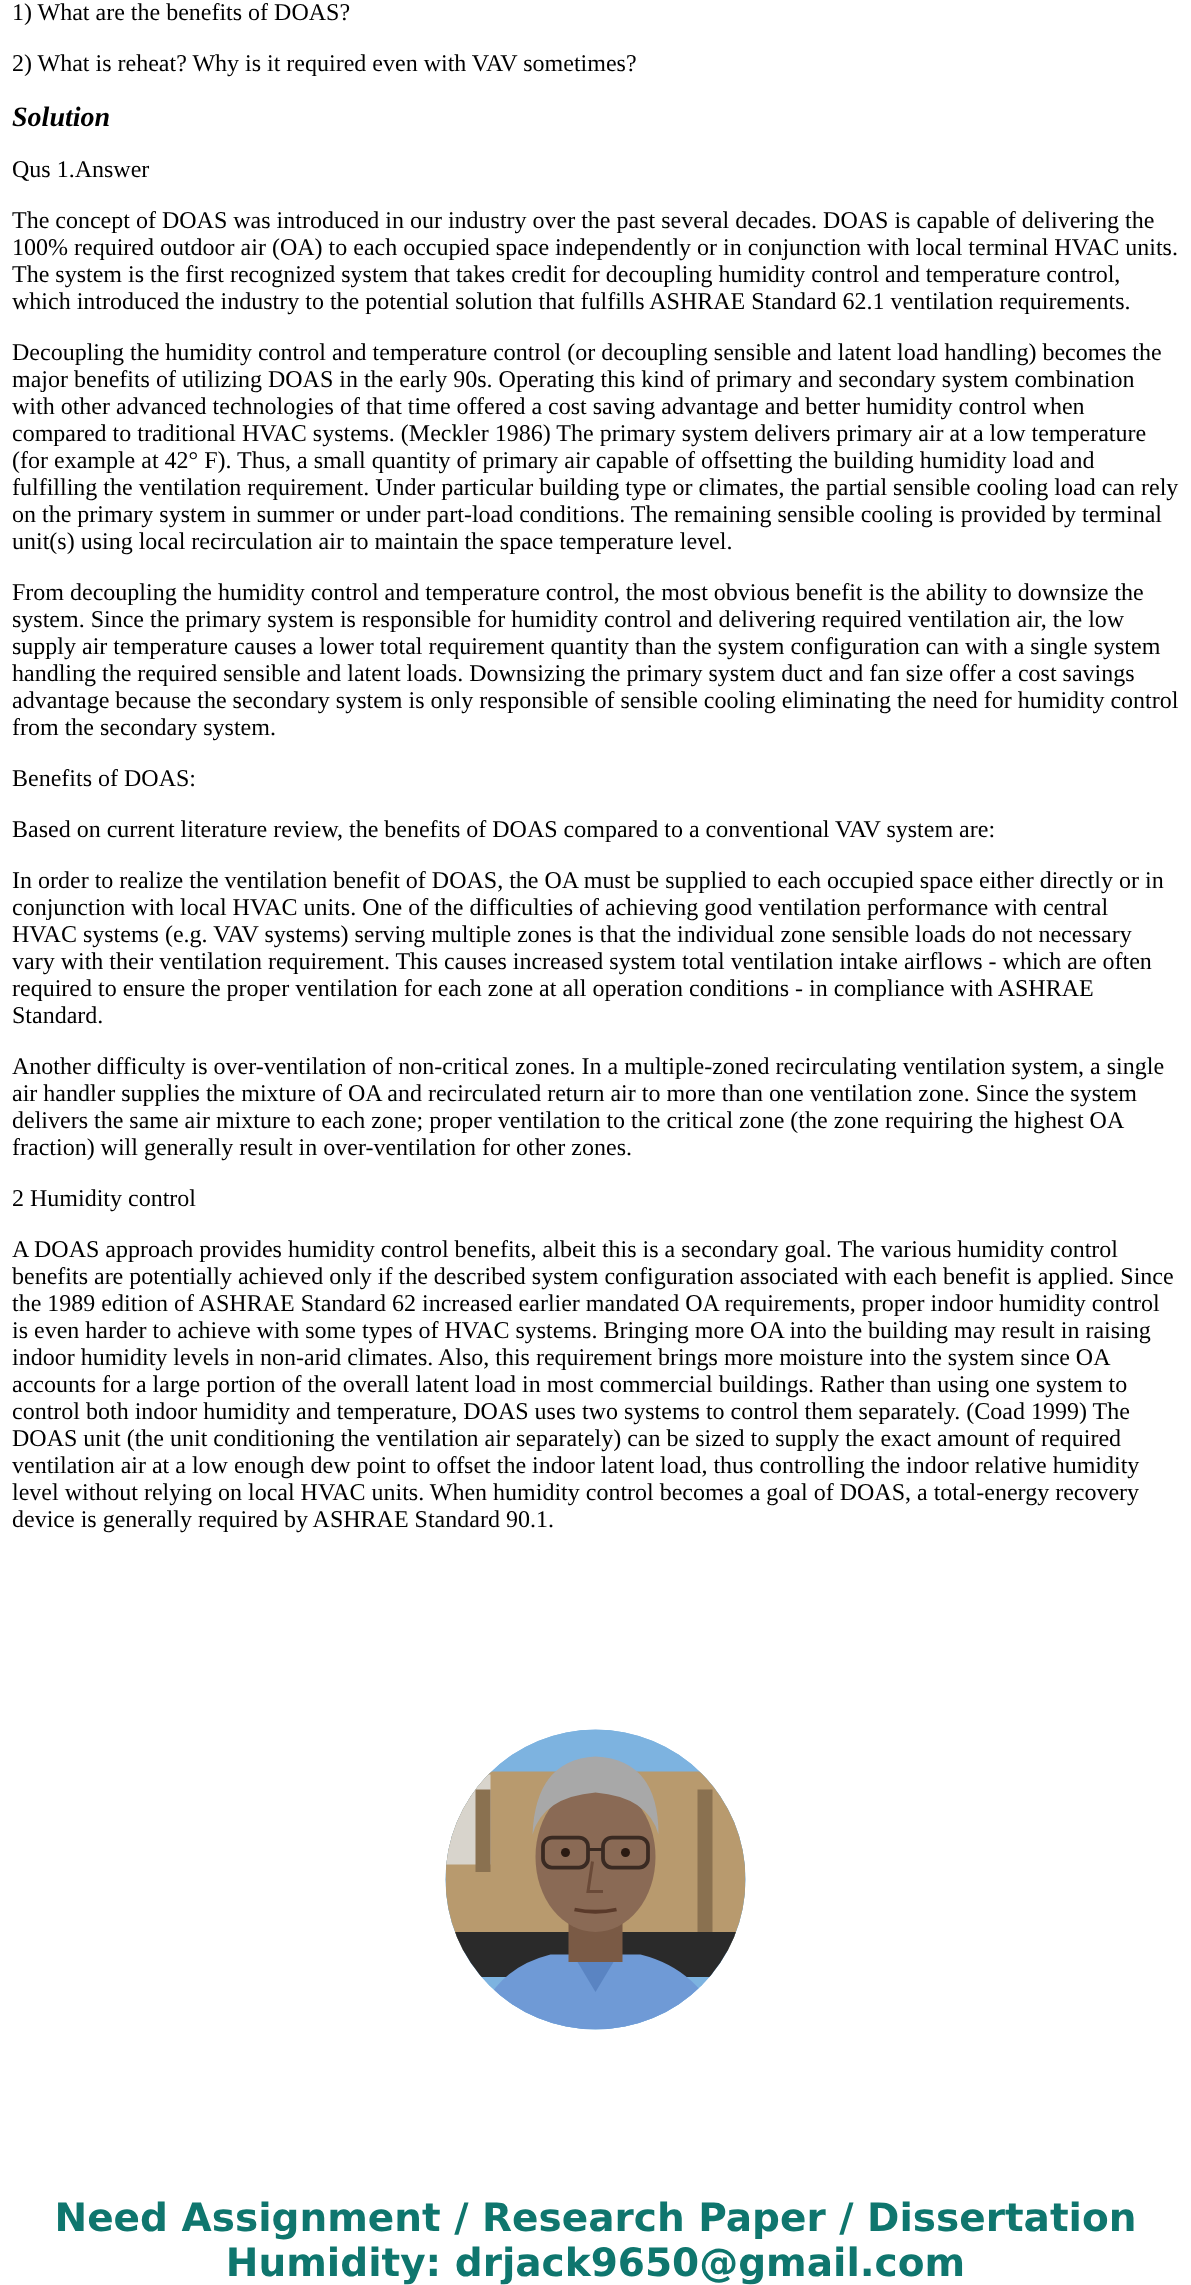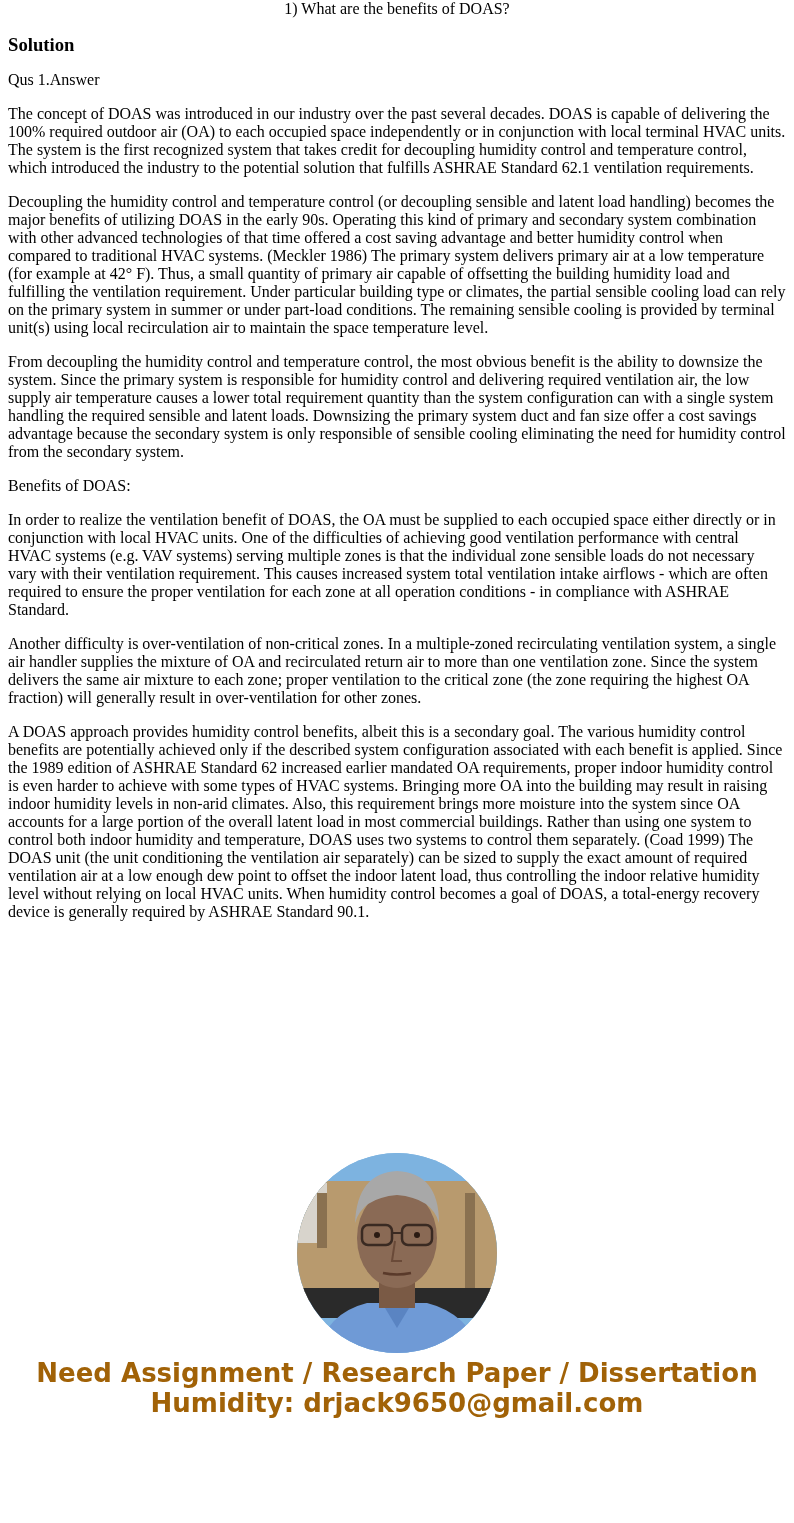--- a/index.html
+++ b/index.html
@@ -8,74 +8,77 @@
     height: 1523px;
     overflow: hidden;
     position: relative;
     font-family: "Liberation Serif", serif;
     color: #000000;
     font-size: 16px;
     line-height: 18px;
   }
   .content { padding: 0 8px; }
   p { margin: 0 0 16px 0; }
-  p.q { margin: 0 0 16px 0; text-align: center; }
+  p.q { margin: 0 0 16px 0; }
   .first { margin-top: 8px; }
   h3 {
     font-size: 18.7px;
     font-weight: bold;
     margin: 0 0 16px 0;
     line-height: 21px;
   }
-  .h-solution { margin-top: 11px; }
+  .h-solution { margin-top: 11px; font-style: italic; }
   b { font-weight: normal; }
   .avatar-wrap {
     position: absolute;
     left: 297px;
     top: 1153px;
     width: 200px;
     height: 200px;
     border-radius: 50%;
     overflow: hidden;
     background: #7db3e0;
   }
   .promo {
     position: absolute;
     left: 0;
-    top: 1358px;
+    top: 1464px;
     width: 794px;
     text-align: center;
     font-family: "DejaVu Sans", sans-serif;
     font-weight: bold;
     font-size: 26px;
     line-height: 30px;
-    color: #a16207;
+    color: #0f766e;
   }
 </style>
 </head>
 <body>
 
 <div class="content">
   <p class="q first">1) What are the benefits of DOAS?</p>
+  <p class="q">2) What is reheat? Why is it required even with VAV sometimes?</p>
 
   <h3 class="h-solution">Solution</h3>
 
   <p><b>Qus 1.Answer</b></p>
 
   <p>The concept of DOAS was introduced in our industry over the past several decades. DOAS is capable of delivering the 100% required outdoor air (OA) to each occupied space independently or in conjunction with local terminal HVAC units. The system is the first recognized system that takes credit for decoupling humidity control and temperature control, which introduced the industry to the potential solution that fulfills ASHRAE Standard 62.1 ventilation requirements.</p>
   <p>Decoupling the humidity control and temperature control (or decoupling sensible and latent load handling) becomes the major benefits of utilizing DOAS in the early 90s. Operating this kind of primary and secondary system combination with other advanced technologies of that time offered a cost saving advantage and better humidity control when compared to traditional HVAC systems. (Meckler 1986) The primary system delivers primary air at a low temperature (for example at 42° F). Thus, a small quantity of primary air capable of offsetting the building humidity load and fulfilling the ventilation requirement. Under particular building type or climates, the partial sensible cooling load can rely on the primary system in summer or under part-load conditions. The remaining sensible cooling is provided by terminal unit(s) using local recirculation air to maintain the space temperature level.</p>
   <p>From decoupling the humidity control and temperature control, the most obvious benefit is the ability to downsize the system. Since the primary system is responsible for humidity control and delivering required ventilation air, the low supply air temperature causes a lower total requirement quantity than the system configuration can with a single system handling the required sensible and latent loads. Downsizing the primary system duct and fan size offer a cost savings advantage because the secondary system is only responsible of sensible cooling eliminating the need for humidity control from the secondary system.</p>
 
   <p><b>Benefits of DOAS:</b></p>
 
+  <p>Based on current literature review, the benefits of DOAS compared to a conventional VAV system are:</p>
 
 
   <p>In order to realize the ventilation benefit of DOAS, the OA must be supplied to each occupied space either directly or in conjunction with local HVAC units. One of the difficulties of achieving good ventilation performance with central HVAC systems (e.g. VAV systems) serving multiple zones is that the individual zone sensible loads do not necessary vary with their ventilation requirement. This causes increased system total ventilation intake airflows - which are often required to ensure the proper ventilation for each zone at all operation conditions - in compliance with ASHRAE Standard.</p>
   <p>Another difficulty is over-ventilation of non-critical zones. In a multiple-zoned recirculating ventilation system, a single air handler supplies the mixture of OA and recirculated return air to more than one ventilation zone. Since the system delivers the same air mixture to each zone; proper ventilation to the critical zone (the zone requiring the highest OA fraction) will generally result in over-ventilation for other zones.</p>
 
+  <p><span>2 </span><b>Humidity control</b></p>
 
   <p>A DOAS approach provides humidity control benefits, albeit this is a secondary goal. The various humidity control benefits are potentially achieved only if the described system configuration associated with each benefit is applied. Since the 1989 edition of ASHRAE Standard 62 increased earlier mandated OA requirements, proper indoor humidity control is even harder to achieve with some types of HVAC systems. Bringing more OA into the building may result in raising indoor humidity levels in non-arid climates. Also, this requirement brings more moisture into the system since OA accounts for a large portion of the overall latent load in most commercial buildings. Rather than using one system to control both indoor humidity and temperature, DOAS uses two systems to control them separately. (Coad 1999) The DOAS unit (the unit conditioning the ventilation air separately) can be sized to supply the exact amount of required ventilation air at a low enough dew point to offset the indoor latent load, thus controlling the indoor relative humidity level without relying on local HVAC units. When humidity control becomes a goal of DOAS, a total-energy recovery device is generally required by ASHRAE Standard 90.1.</p>
 </div>
 
 <div class="avatar-wrap">
   <svg width="200" height="200" viewBox="0 0 200 200">
     <rect x="0" y="0" width="200" height="200" fill="#7db3e0"></rect>
     <rect x="0" y="28" width="200" height="120" fill="#b89a6e"></rect>
     <rect x="0" y="30" width="30" height="60" fill="#d8d4cc"></rect>
     <rect x="20" y="40" width="10" height="55" fill="#8a7150"></rect>

